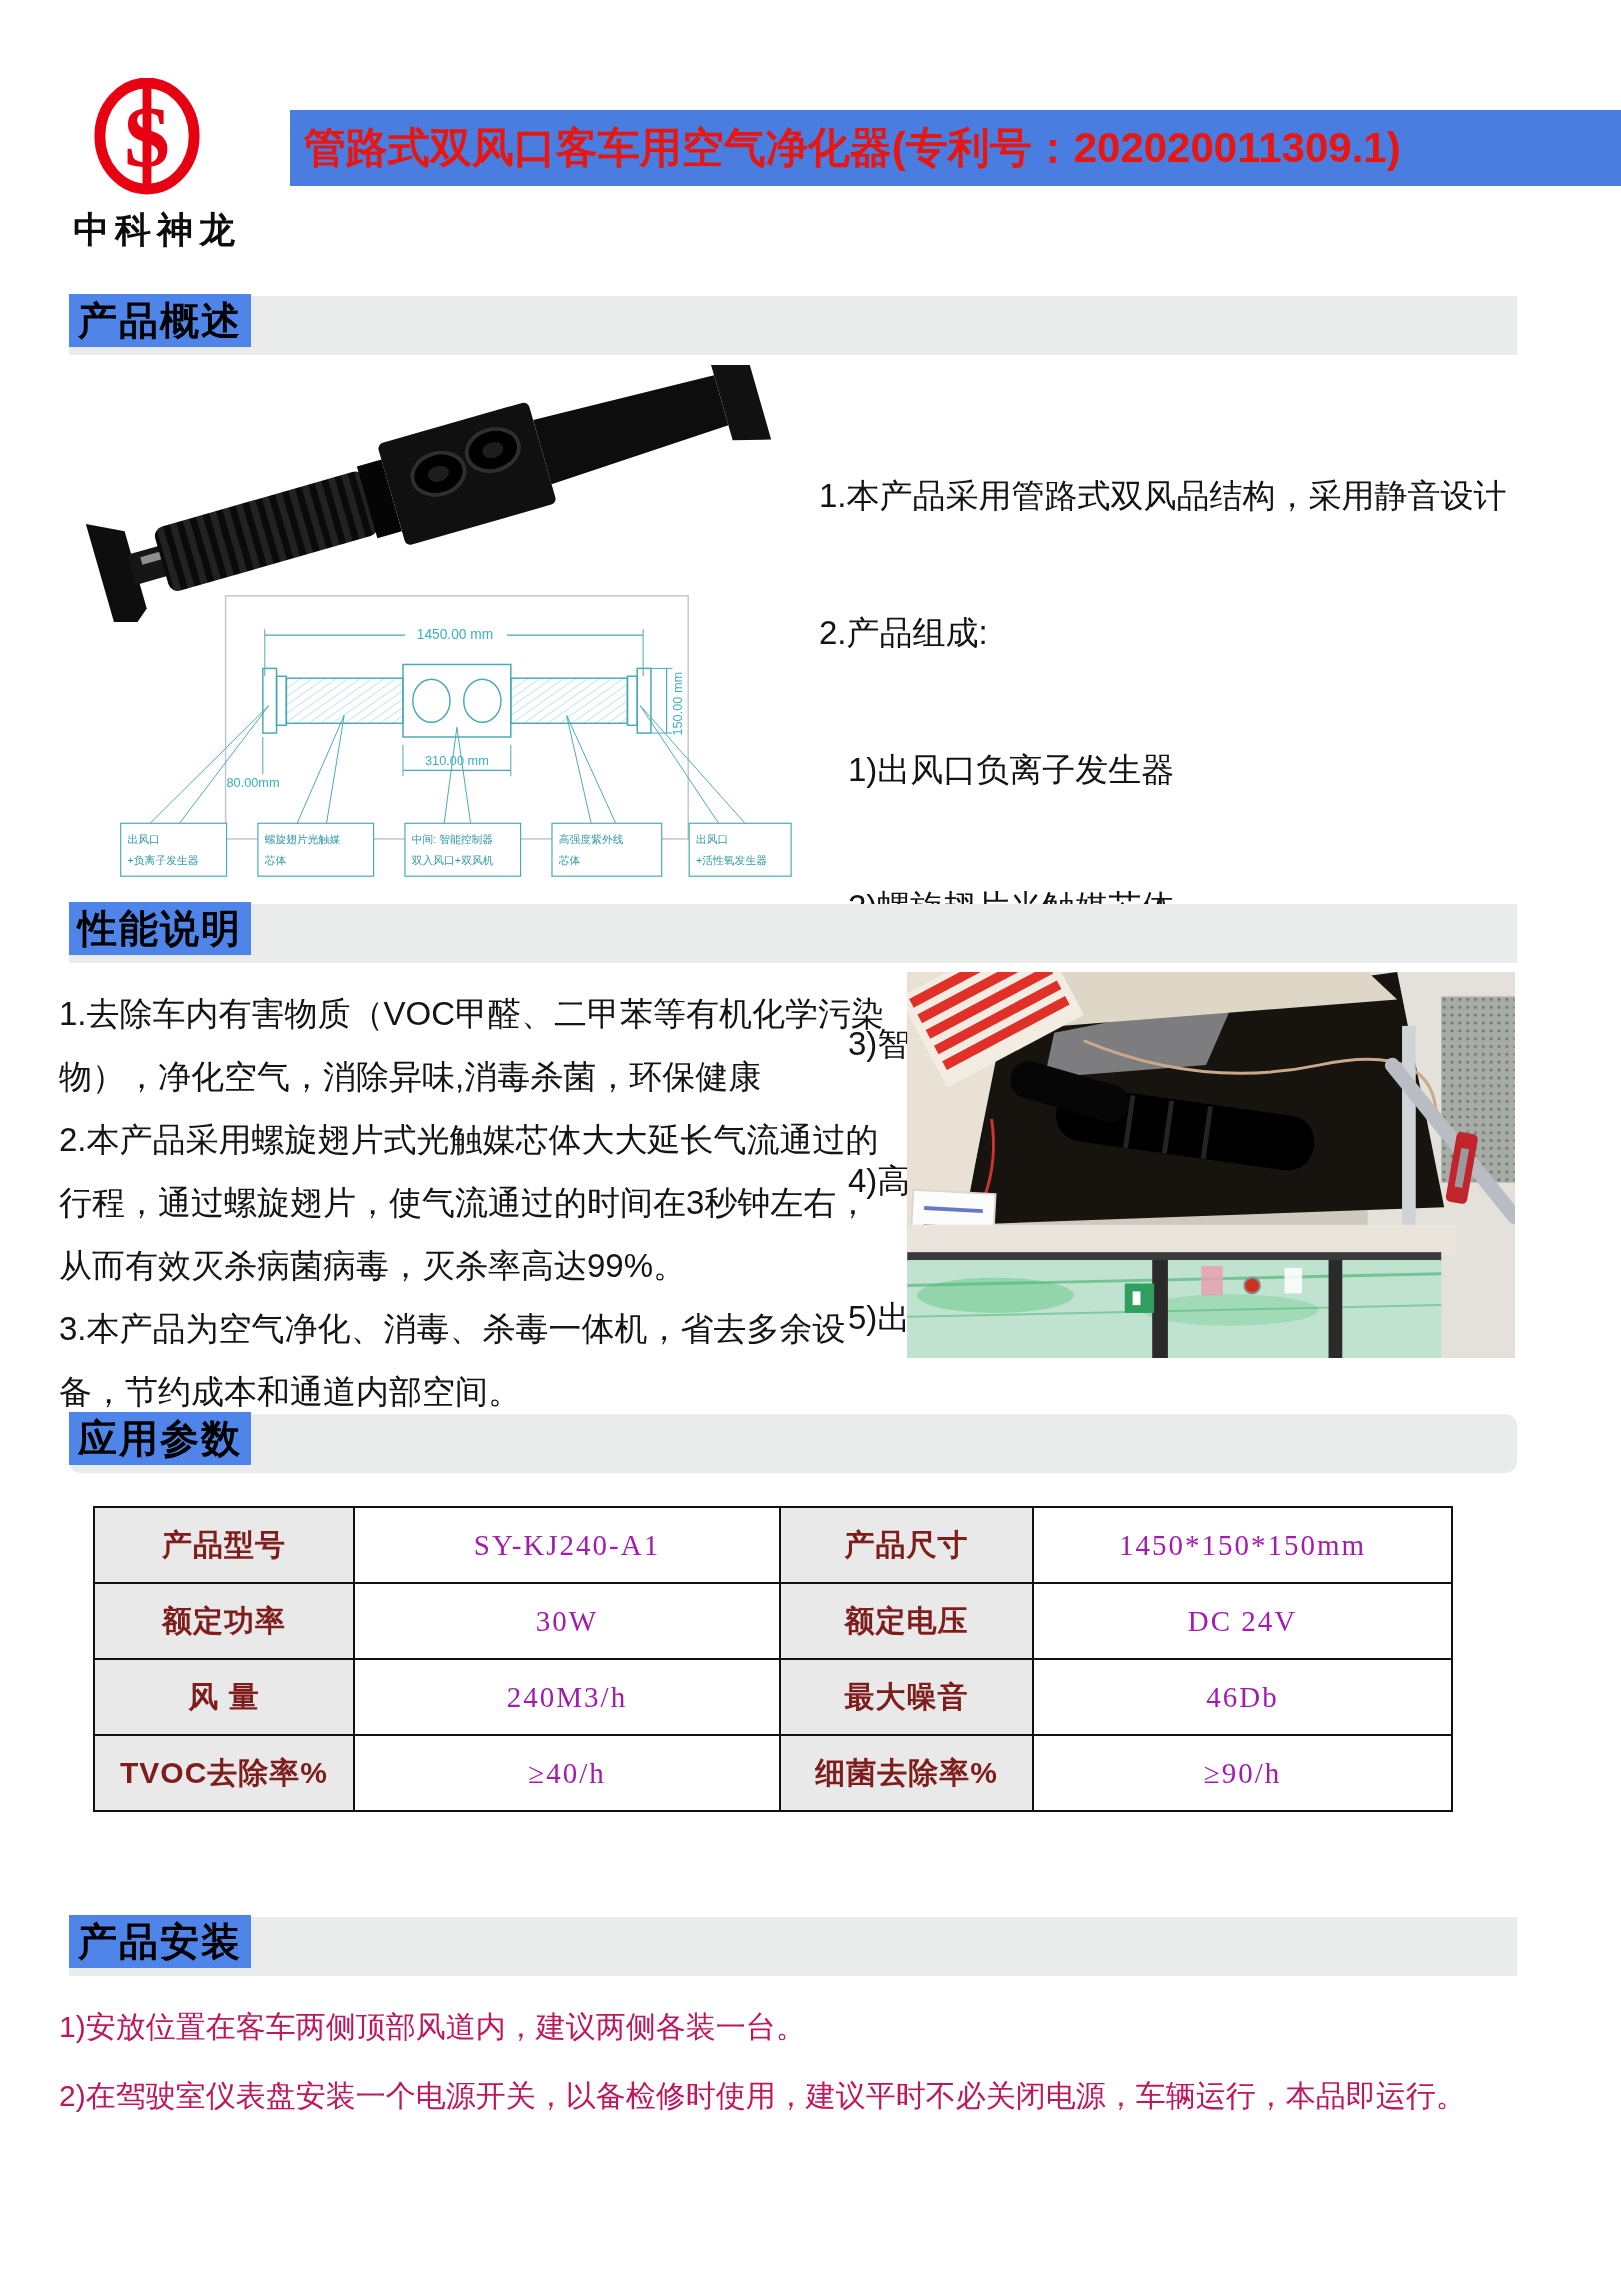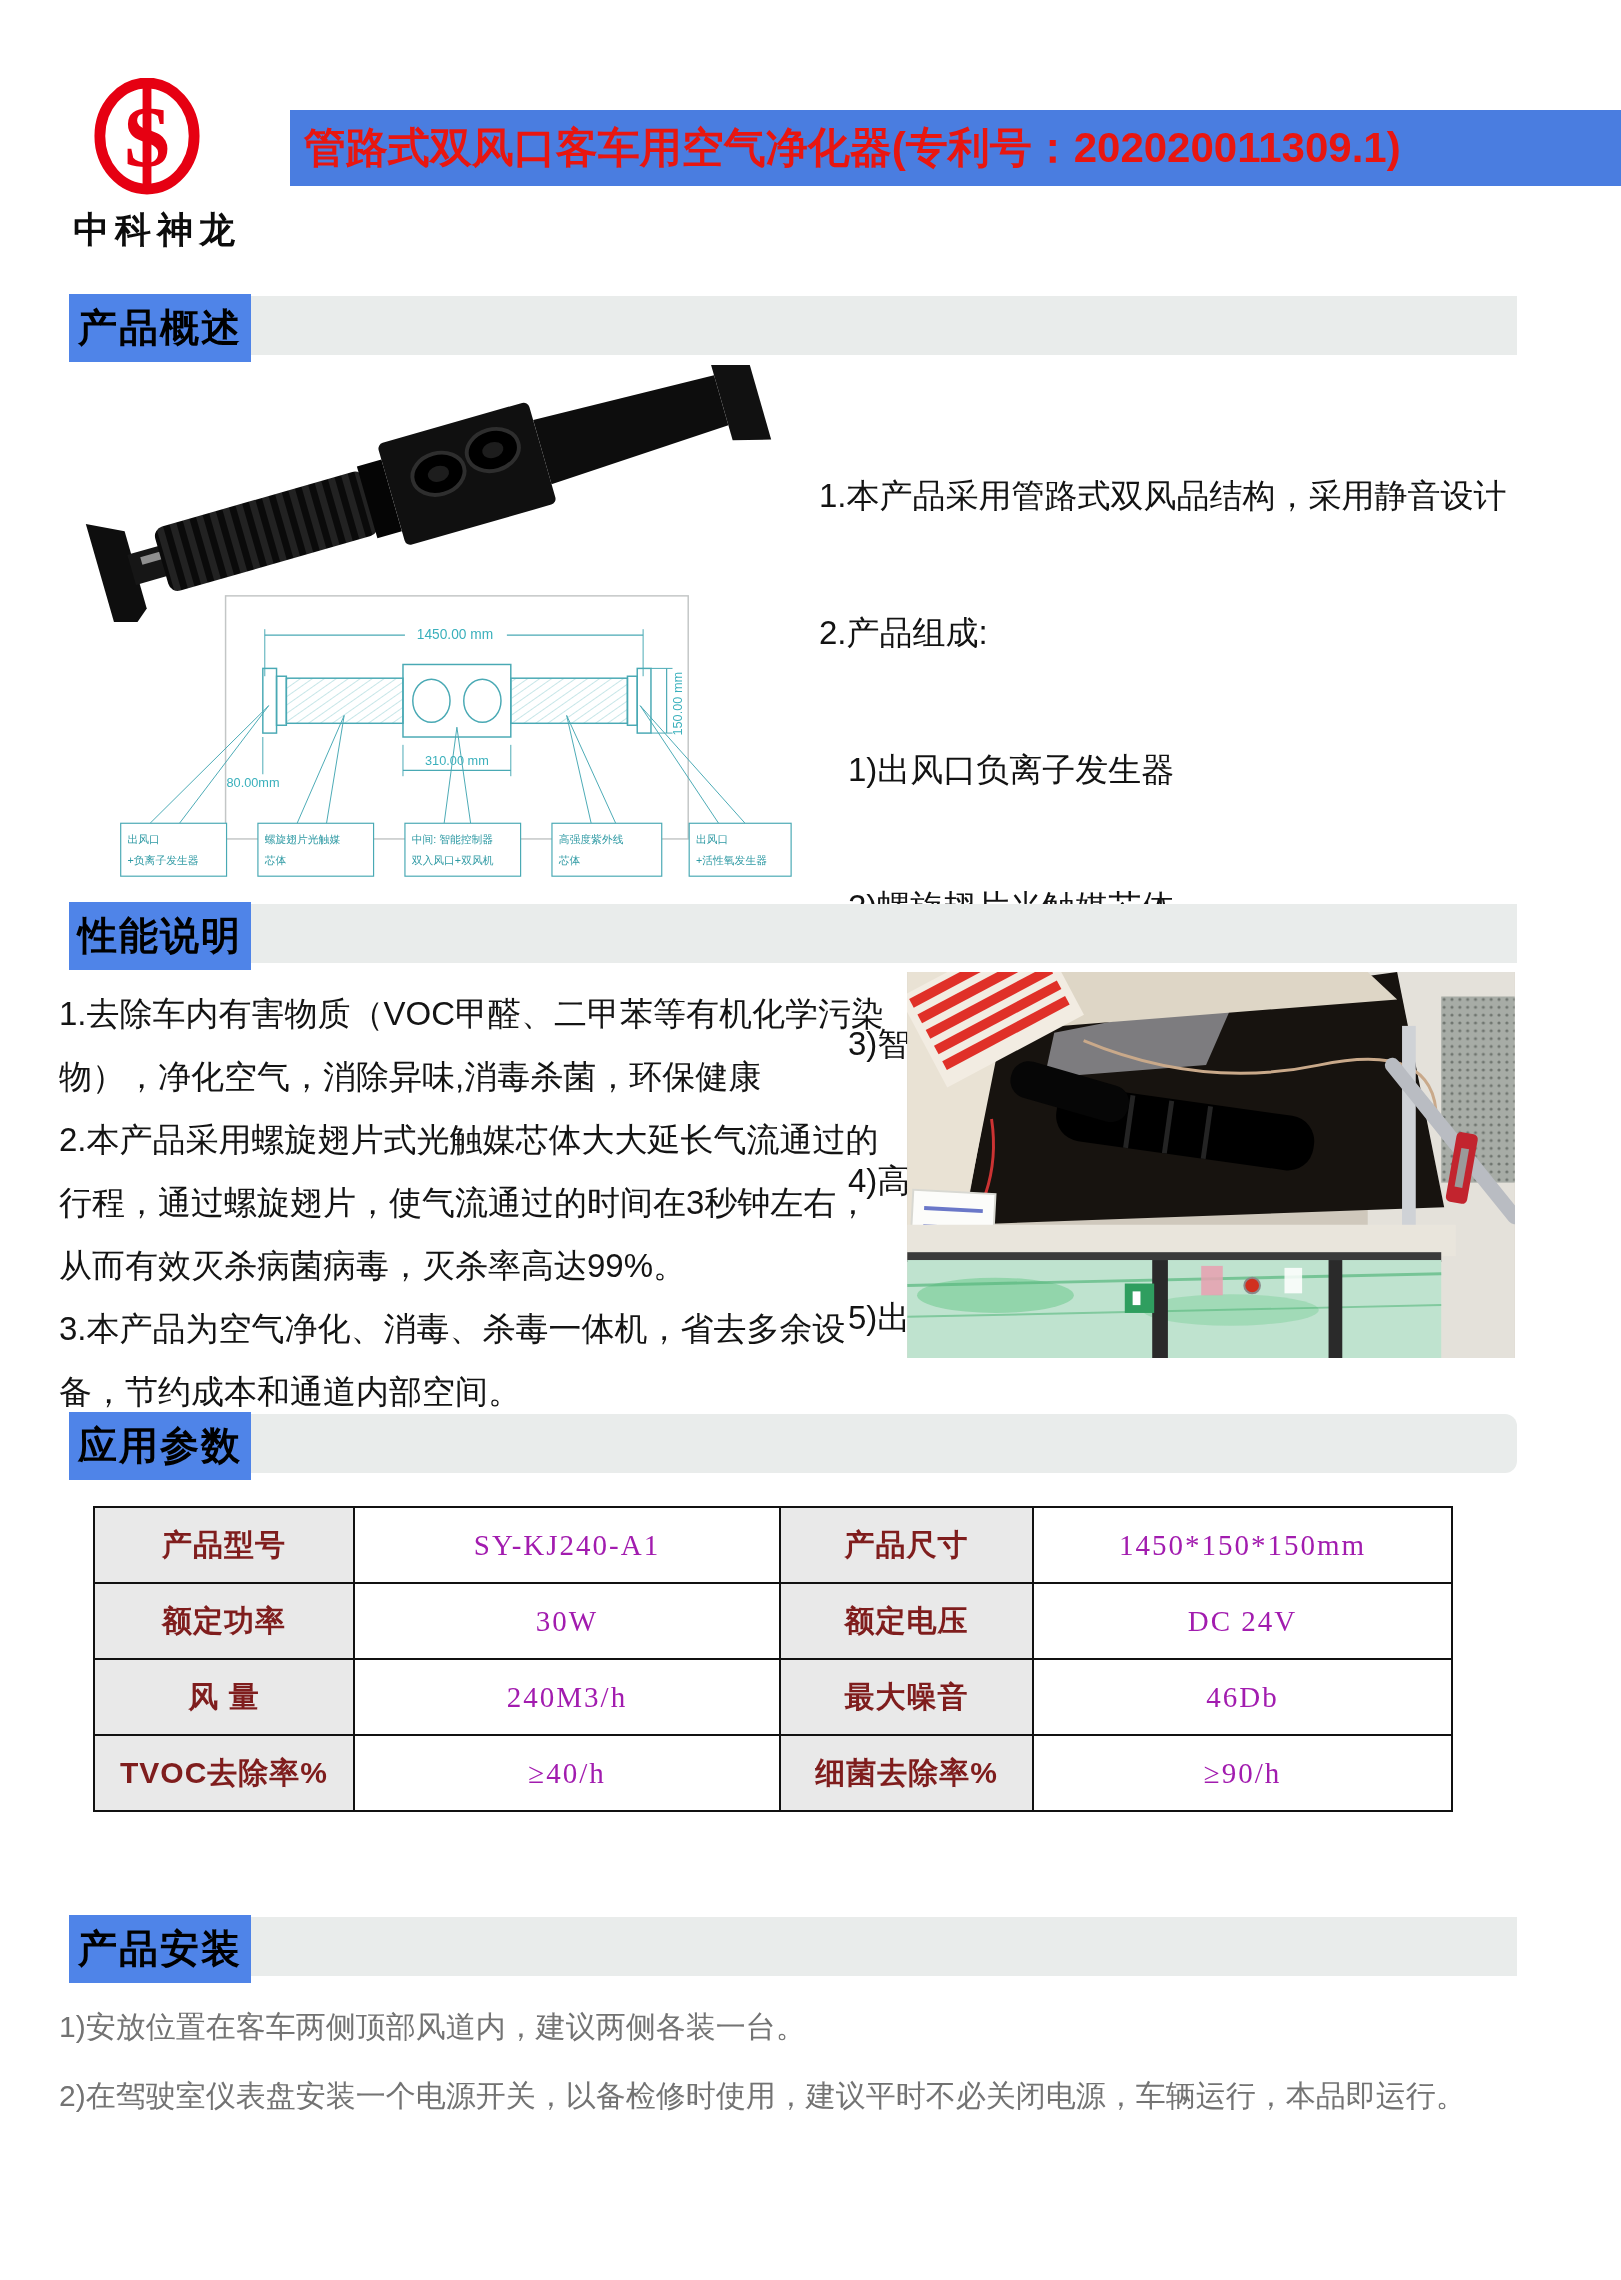--- a/index.html
+++ b/index.html
@@ -17,21 +17,21 @@
   .banner {
     position:absolute; left:290px; top:110px; width:1331px; height:76px;
     background:#4a7de0; display:flex; align-items:center; padding-left:13.7px;
     box-sizing:border-box; white-space:nowrap; overflow:hidden;
   }
   .banner-prefix  { font-size:42px; font-weight:bold; color:#0a0a0a; }
   .banner-highlight { font-size:42px; font-weight:bold; color:#e81610; }
   
   .section-bar { position:absolute; left:69px; width:1448px; height:59px; background:#e9eceb; }
   .section-title {
-    position:absolute; left:0; top:-2px; width:182px; height:68px; background:#4f84e8;
+    position:absolute; left:0; top:-2px; width:182px; height:53px; background:#4f84e8;
     display:flex; align-items:center; justify-content:center;
     font-size:39px; font-weight:bold; color:#000; letter-spacing:2px;
   }
   
   .overview-list { position:absolute; left:819px; top:390px; width:706px; font-size:33px; color:#131313; white-space:pre-wrap; }
   .ov-line { height:61px; display:flex; align-items:center; }
   .ov-line.tight { height:49px; }
   .ov-sub { padding-left:29px; }
   .ov-red { color:#e81610; }
   
@@ -44,21 +44,21 @@
   }
   .param-table td {
     border:2px solid #111; border-top-width:2.9px; border-bottom-width:2.9px;
     height:72px; text-align:center; vertical-align:middle;
   }
   .param-table { border:2.9px solid #111; }
   .cell-label { background:#e9e9e9; font-size:30px; font-weight:bold; color:#7f1d1d; letter-spacing:1px; }
   .cell-value { background:#ffffff; font-size:29px; color:#a21caf; letter-spacing:2px;
                 font-family:"Liberation Serif","DejaVu Serif",serif; }
   
-  .install-step { position:absolute; left:59px; width:1509px; font-size:30px; color:#737373; }
+  .install-step { position:absolute; left:59px; width:1509px; font-size:30px; color:#be185d; }
   
   .page-number { position:absolute; left:0; top:2203px; width:100%; text-align:center; font-size:33px; color:#222; }
   svg text { font-family:"Liberation Sans","DejaVu Sans",sans-serif; }
 </style>
 </head>
 <body>
 
 <div class="page">
 
   <svg class="logo-mark" width="110" height="118" viewBox="0 0 112 120">

